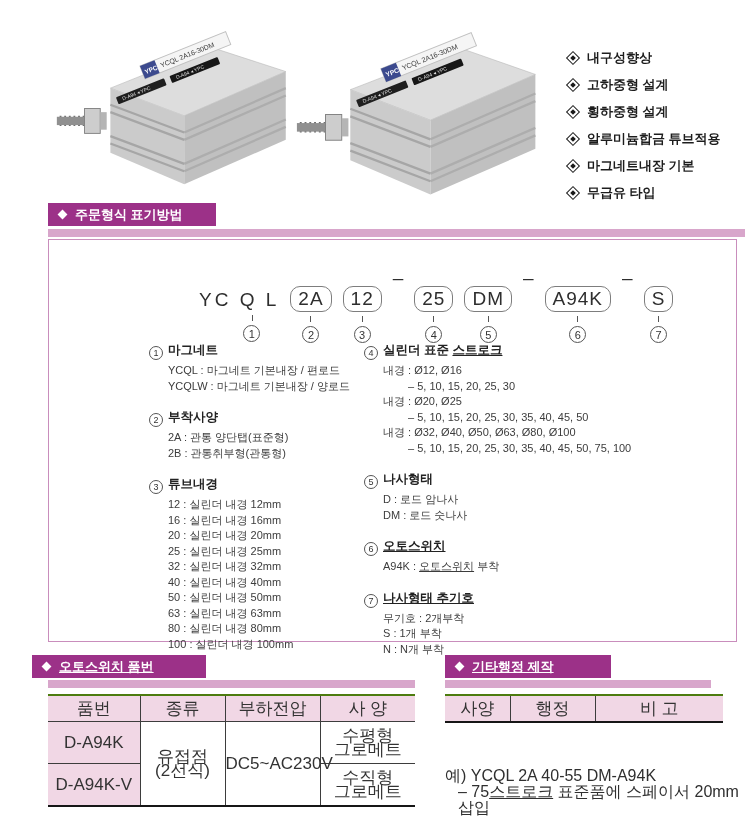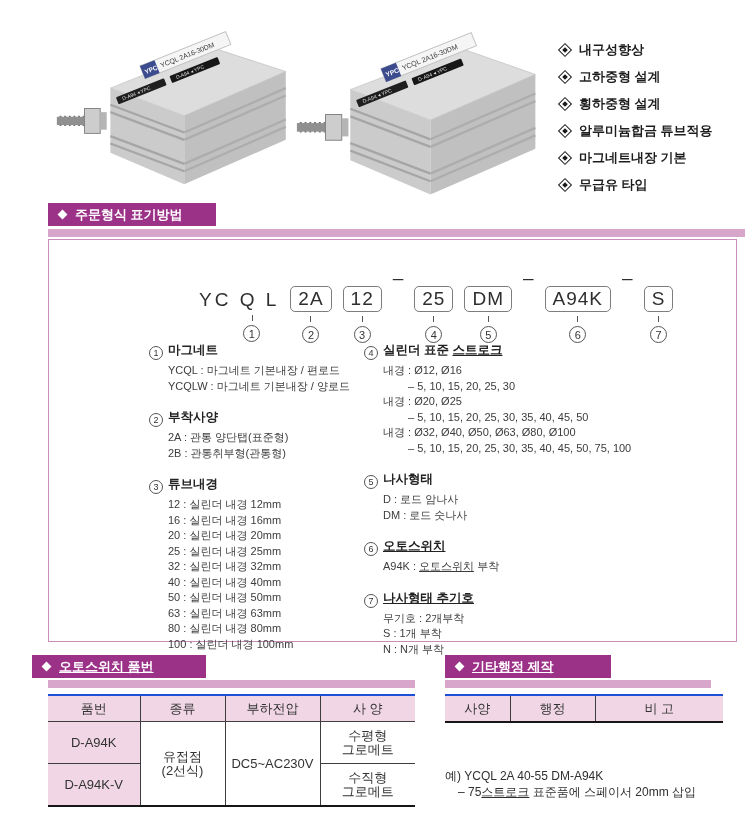--- a/index.html
+++ b/index.html
@@ -5,74 +5,74 @@
   html,body{margin:0;padding:0;background:#fff;}
   .page{position:relative;width:753px;height:816px;background:#fff;overflow:hidden;
         font-family:"Liberation Sans","DejaVu Sans",sans-serif;color:#333;}
 
   
   .photo{position:absolute;}
   .photo-1{left:55px;top:24px;width:240px;height:168px;}
   .photo-2{left:295px;top:28px;width:248px;height:172px;}
 
   
-  .features{position:absolute;left:560px;top:36px;list-style:none;margin:0;padding:0;}
+  .features{position:absolute;left:560px;top:36px;list-style:none;margin:8px;padding:0;}
   .features li{display:flex;align-items:center;gap:9px;height:27px;font-size:13px;font-weight:600;color:#1d1d1d;}
   .dia{position:relative;width:8px;height:8px;border:1.5px solid #1a1a1a;transform:rotate(45deg);flex:0 0 auto;}
   .dia::after{content:"";position:absolute;left:2px;top:2px;width:4px;height:4px;background:#1a1a1a;}
 
   
   .bar{position:absolute;height:23px;display:flex;align-items:center;padding-left:11px;
        color:#fff;font-size:13px;font-weight:bold;box-sizing:border-box;}
   .wdia{width:7px;height:7px;background:#fff;transform:rotate(45deg);margin-right:9px;flex:0 0 auto;}
   .strip{position:absolute;height:8px;}
   .u{text-decoration:underline;}
 
   
   .bigbox{position:absolute;left:48px;top:239px;width:689px;height:403px;border:1.5px solid #c98dbc;box-sizing:border-box;}
 
   .model-row{position:absolute;left:150px;top:22px;display:flex;align-items:flex-start;gap:11px;}
   .seg{display:flex;flex-direction:column;align-items:center;gap:4px;}
   .seg-label{font-size:19px;color:#2e2e2e;letter-spacing:1px;white-space:nowrap;margin-top:24px;}
   .seg-label.prefix{letter-spacing:3px;padding-top:3px;}
-  .seg-label.boxed{border:1.5px solid #7d7d7d;border-radius:5px;padding:1px 7px;}
+  .seg-label.boxed{border:1.5px solid #7d7d7d;border-radius:10px;padding:1px 7px;}
   .tick{width:1px;height:6px;background:#555;}
   .seg.prefix-col .tick,.seg.prefix-col .circ{align-self:flex-end;}
   .seg.prefix-col .tick{margin-right:26px;}
   .seg.prefix-col .circ{margin-right:19px;}
   .seg.dash-seg .seg-label{margin-top:5px;letter-spacing:0;}
   .circ{width:17px;height:17px;border:1px solid #555;border-radius:50%;display:flex;align-items:center;
         justify-content:center;font-size:11px;color:#333;box-sizing:border-box;background:#fff;}
 
   .legend-col{position:absolute;top:100px;}
   .col-left{left:100px;width:210px;}
   .col-right{left:315px;width:350px;}
   .grp{margin-bottom:13px;}
   .grp-head{margin-bottom:3px;}
   .grp-head .circ{display:inline-flex;width:14px;height:14px;font-size:9px;margin-right:5px;vertical-align:-2px;}
   .grp-title{font-size:12.5px;font-weight:bold;color:#222;}
   .grp-line{font-size:11px;line-height:15.5px;color:#3c3c3c;margin-left:19px;white-space:nowrap;}
   .grp-line.indent{margin-left:44px;}
 
   
-  table.tbl{border-collapse:collapse;table-layout:fixed;font-size:13px;color:#333;
-            border-top:2px solid #1d4ed8;border-bottom:2px solid #161616;}
+  table.tbl{border-collapse:collapse;table-layout:fixed;font-size:17px;color:#333;
+            border-top:2px solid #4d7c0f;border-bottom:2px solid #161616;}
   .tbl td{border:1px solid #3d3d3d;text-align:center;vertical-align:middle;padding:0;line-height:14px;}
   .tbl td:first-child{border-left:none;}
   .tbl td:last-child{border-right:none;}
   .tbl tr.head td{background:#f1d7e5;height:25px;}
   .pinkcell{background:#f1d7e5;}
   .tbl-left{position:absolute;left:48px;top:694px;width:367px;}
   .tbl-left td{height:41px;}
   .tbl-left tr.head td{height:25px;}
   .tbl-right{position:absolute;left:445px;top:694px;width:278px;}
   .tbl-right td{height:42px;}
   .tbl-right tr.head td{height:25px;}
 
-  .example{position:absolute;left:445px;top:768px;font-size:12px;line-height:16px;color:#2f2f2f;}
+  .example{position:absolute;left:445px;top:768px;font-size:16px;line-height:16px;color:#2f2f2f;}
   .example .line2{margin-left:13px;}
 </style>
 </head>
 <body>
 
 <div class="page">
 
   <svg class="photo photo-1" viewBox="0 0 260 175">
     <path d="M6 96v11 M11 96v11 M16 96v11 M21 96v11 M26 96v11 M31 96v11" stroke="#6f6f6f" stroke-width="2"></path>
     <rect x="2" y="97" width="34" height="9" fill="#909090"></rect>

